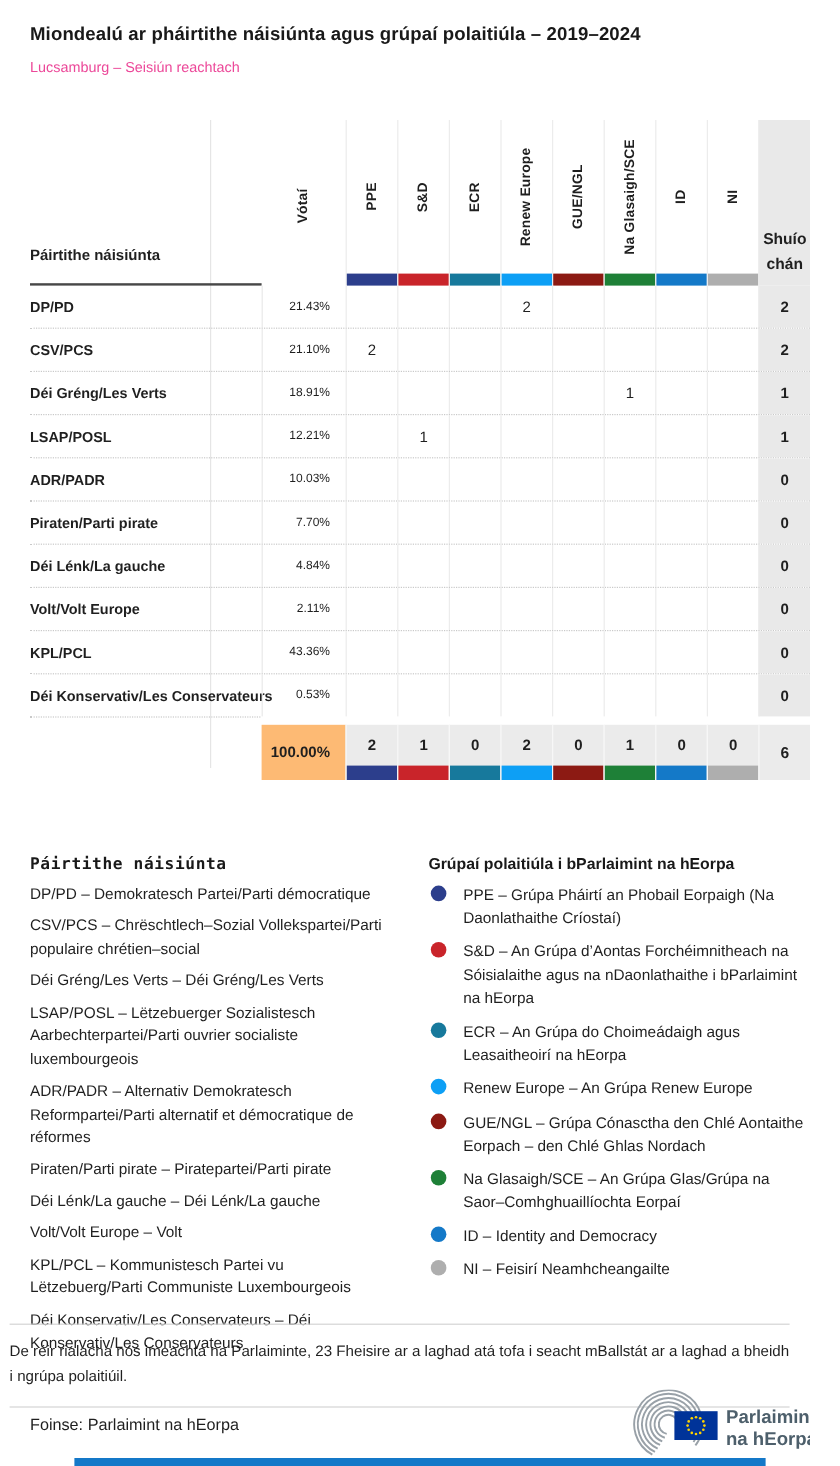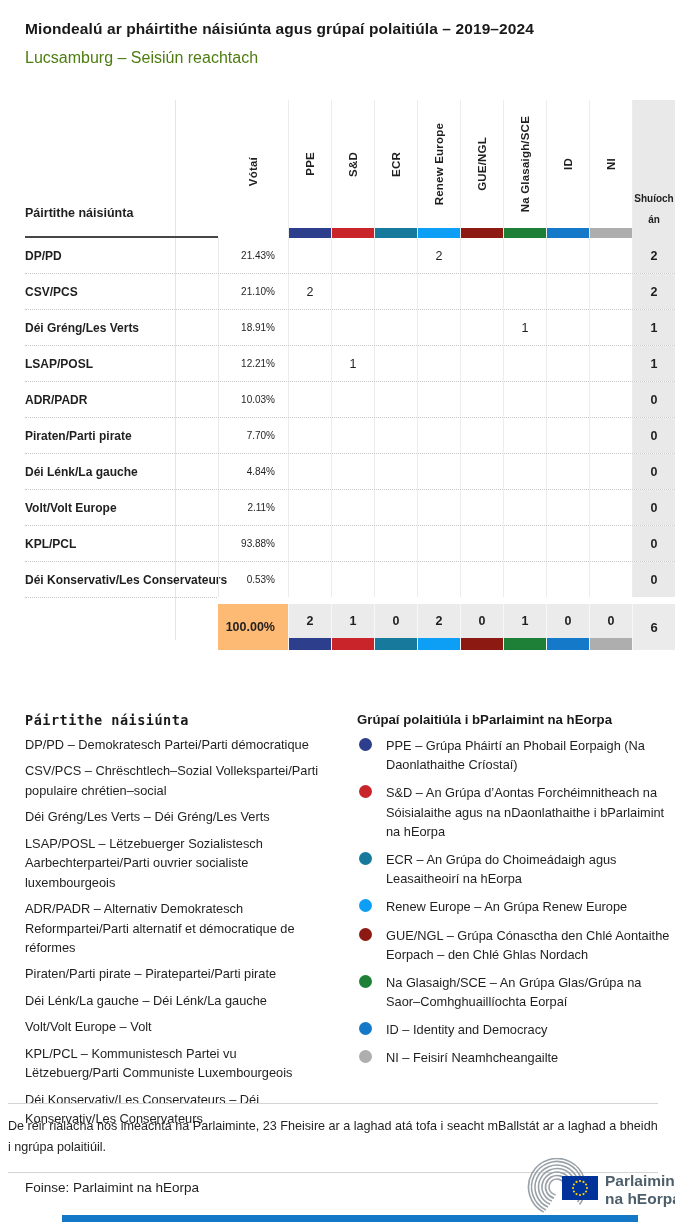--- a/index.html
+++ b/index.html
@@ -1,35 +1,35 @@
 <!DOCTYPE html>
 <html><head>
 <meta charset="utf-8">
 <style>
   html,body{margin:0;padding:0;}
   body{
     width:700px;height:1222px;position:relative;background:#ffffff;
     font-family:"Liberation Sans",sans-serif;color:#1f1f1f;overflow:hidden;
   }
   .title{position:absolute;left:25px;top:20px;font-size:15.5px;font-weight:700;color:#191919;letter-spacing:.1px;}
-  .subtitle{position:absolute;left:25px;top:49px;font-size:16px;font-weight:400;color:#4d7c0f;}
+  .subtitle{position:absolute;left:25px;top:49px;font-size:12px;font-weight:400;color:#ec4899;}
 
   
   .table-wrap{position:absolute;left:25px;top:100px;width:650px;}
   .vline{position:absolute;left:150px;top:0;height:540px;width:1px;background:#e5e5e5;}
   .grid{display:grid;grid-template-columns:193px 70px repeat(8,43px) 43px;position:relative;}
   .hdr{height:138px;}
   .h-party{display:flex;align-items:flex-end;border-bottom:2px solid #474747;padding-bottom:10px;font-weight:700;font-size:12.5px;line-height:25px;}
   .h-votes{display:flex;align-items:flex-end;justify-content:center;padding-bottom:52px;}
   .h-group{display:flex;flex-direction:column;border-left:1px solid #ececec;}
   .rotwrap{flex:1;display:flex;align-items:center;justify-content:center;}
   .rot{writing-mode:vertical-rl;transform:rotate(180deg);font-weight:700;font-size:11.5px;letter-spacing:.2px;white-space:nowrap;}
   .strip{height:10px;display:block;}
   .h-seats{background:#e9e9e9;border-left:1px solid #ececec;display:flex;align-items:flex-end;justify-content:flex-start;text-align:center;
-           font-weight:700;font-size:10px;line-height:21px;padding-bottom:8px;overflow-wrap:anywhere;}
+           font-weight:700;font-size:13px;line-height:21px;padding-bottom:8px;overflow-wrap:anywhere;}
   .row{height:35px;border-top:1px dotted #c9c9c9;}
   #body-rows .row:first-child{border-top:none;}
   .c-party{display:flex;align-items:center;font-weight:700;font-size:12px;white-space:nowrap;}
   .c-votes{display:flex;align-items:center;justify-content:flex-end;padding-right:13px;font-size:10px;border-left:1px solid #e9e9e9;}
   .c-group{display:flex;align-items:center;justify-content:center;font-size:12.5px;border-left:1px solid #ececec;}
   .c-seats{display:flex;align-items:center;justify-content:center;font-weight:700;font-size:12.5px;background:#e9e9e9;border-left:1px solid #ececec;}
   .dot-partial{width:192px;border-top:1px dotted #c9c9c9;height:6px;}
   .total{height:46px;}
   .t-votes{background:#fdba74;display:flex;align-items:center;justify-content:flex-end;padding-right:13px;font-weight:700;font-size:12.5px;}
   .t-group{background:#ebebeb;display:flex;flex-direction:column;border-left:1px solid #f7f7f7;}
@@ -226,21 +226,21 @@
         <div class="c-group"></div>
         <div class="c-group"></div>
         <div class="c-group"></div>
         <div class="c-group"></div>
         <div class="c-group"></div>
         <div class="c-group"></div>
         <div class="c-seats">0</div>
       </div>
       <div class="grid row">
         <div class="c-party">KPL/PCL</div>
-        <div class="c-votes">93.88%</div>
+        <div class="c-votes">43.36%</div>
         <div class="c-group"></div>
         <div class="c-group"></div>
         <div class="c-group"></div>
         <div class="c-group"></div>
         <div class="c-group"></div>
         <div class="c-group"></div>
         <div class="c-group"></div>
         <div class="c-group"></div>
         <div class="c-seats">0</div>
       </div>

